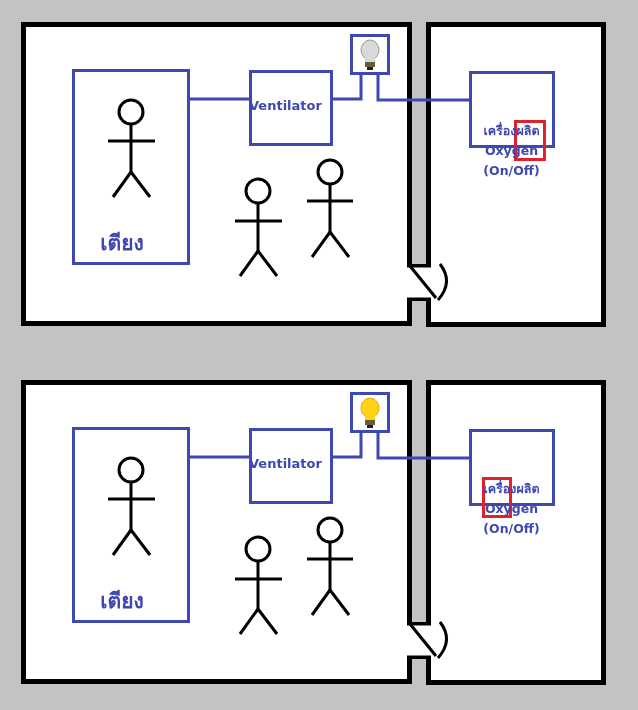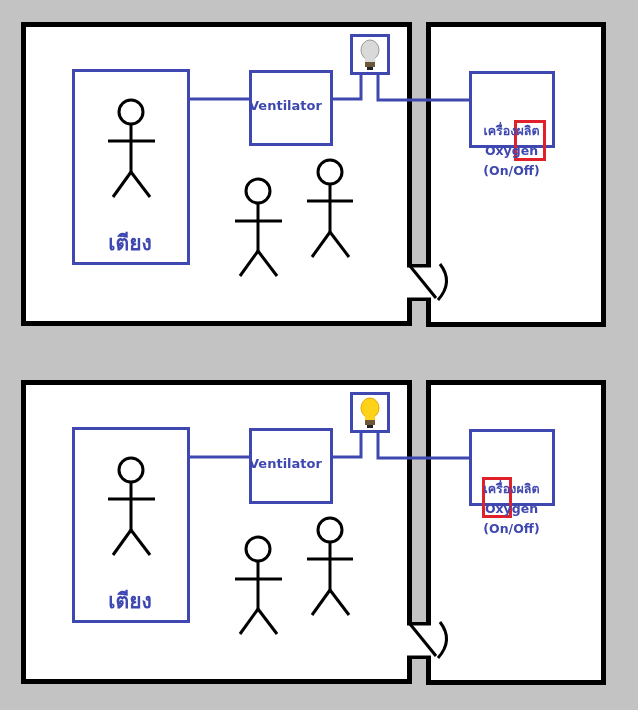--- a/index.html
+++ b/index.html
@@ -3,21 +3,21 @@
 <meta charset="utf-8">
 <style>
   html, body { margin: 0; padding: 0; }
   body { width: 638px; height: 710px; background: #c3c3c3; position: relative; overflow: hidden;
          font-family: "DejaVu Sans", sans-serif; }
   .scene { position: absolute; left: 0; width: 638px; height: 340px; }
   .scene svg { position: absolute; left: 0; top: 0; }
   .lbl { position: absolute; color: #3f48b0; font-weight: bold; text-align: center; white-space: nowrap;
          font-family: "DejaVu Sans", sans-serif; }
   .vent-lbl { left: 249px; top: 98px; width: 60px; font-size: 13px; }
-  .bed-lbl { left: 72px; top: 226px; width: 100px; font-size: 21px; margin-left: 8px; }
+  .bed-lbl { left: 72px; top: 226px; width: 100px; font-size: 21px; }
   .oxy-lbl { left: 469px; top: 84px; width: 85px; font-size: 12.5px; line-height: 20px; margin-top: 37px; }
   .oxy-lbl div { height: 20px; }
 </style>
 </head>
 <body>
 
 <div class="scene" id="scene-0" style="top:0px;">
   <svg width="638" height="340" viewBox="0 0 638 340">
 
     <rect x="23.5" y="24.5" width="386" height="299" fill="#fff" stroke="#000" stroke-width="5"></rect>

